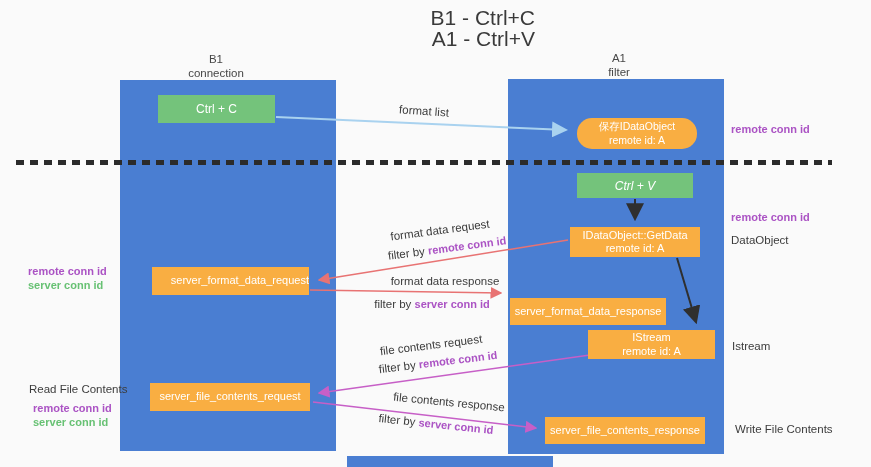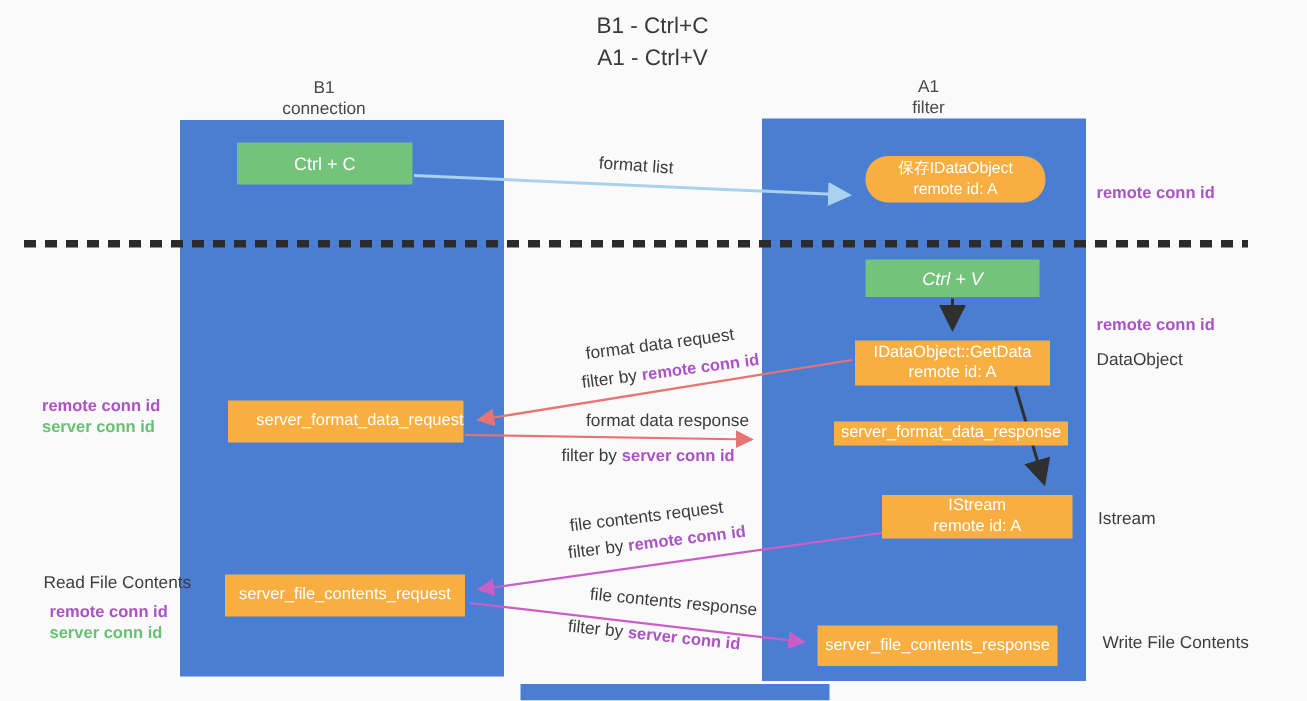--- a/index.html
+++ b/index.html
@@ -12,22 +12,22 @@
     width:871px;height:467px;
     background:#fafafa;
     overflow:hidden;
   }
   .lane{position:absolute;background:#4a7ed2;}
   .lane-header{
     position:absolute;text-align:center;
     font-size:11.5px;line-height:14px;color:#474747;
   }
   .title{
-    position:absolute;text-align:center;
-    font-size:15px;line-height:21px;color:#3a3a3a;
+    position:absolute;text-align:right;
+    font-size:21px;line-height:21px;color:#3a3a3a;
   }
   .box{
     position:absolute;
     display:flex;flex-direction:column;
     align-items:center;justify-content:center;
     color:#ffffff;text-align:center;
   }
   .box.green{background:#74c37b;font-size:12px;}
   .box.orange{background:#f9ae42;font-size:11px;line-height:13.5px;}
   .box .l2{font-size:10.5px;}
@@ -90,39 +90,39 @@
     <line x1="310" y1="290" x2="501" y2="293" stroke="#e87373" stroke-width="1.5" marker-end="url(#m-red)"></line>
     <line x1="677" y1="258" x2="696" y2="322" stroke="#2f2f2f" stroke-width="2" marker-end="url(#m-blk)"></line>
     <line x1="590" y1="355" x2="319" y2="393" stroke="#c75fc7" stroke-width="1.5" marker-end="url(#m-mag)"></line>
     <line x1="313" y1="402" x2="536" y2="428" stroke="#c75fc7" stroke-width="1.5" marker-end="url(#m-mag)"></line>
   </svg>
 
   <div class="box green" style="left:158px;top:95px;width:117px;height:28px;">
     <div>Ctrl + C</div>
   </div>
 
-  <div class="box orange" style="left:577px;top:104px;width:120px;height:31px;border-radius:15px;">
+  <div class="box orange" style="left:577px;top:118px;width:120px;height:31px;border-radius:15px;">
     <div class="l2">保存IDataObject</div>
     <div class="l2">remote id: A</div>
   </div>
 
   <div class="box green" style="left:577px;top:173px;width:116px;height:25px;font-style:italic;">
     <div>Ctrl + V</div>
   </div>
 
   <div class="box orange" style="left:570px;top:227px;width:130px;height:30px;">
     <div>IDataObject::GetData</div>
     <div>remote id: A</div>
   </div>
 
   <div class="box orange" style="left:152px;top:267px;width:157px;height:28px;align-items:flex-end;">
     <div>server_format_data_request</div>
   </div>
 
-  <div class="box orange" style="left:510px;top:281px;width:156px;height:16px;margin-left:46px;">
+  <div class="box orange" style="left:510px;top:298px;width:156px;height:27px;">
     <div>server_format_data_response</div>
   </div>
 
   <div class="box orange" style="left:588px;top:330px;width:127px;height:29px;">
     <div>IStream</div>
     <div>remote id: A</div>
   </div>
 
   <div class="box orange" style="left:545px;top:417px;width:160px;height:27px;">
     <div>server_file_contents_response</div>

